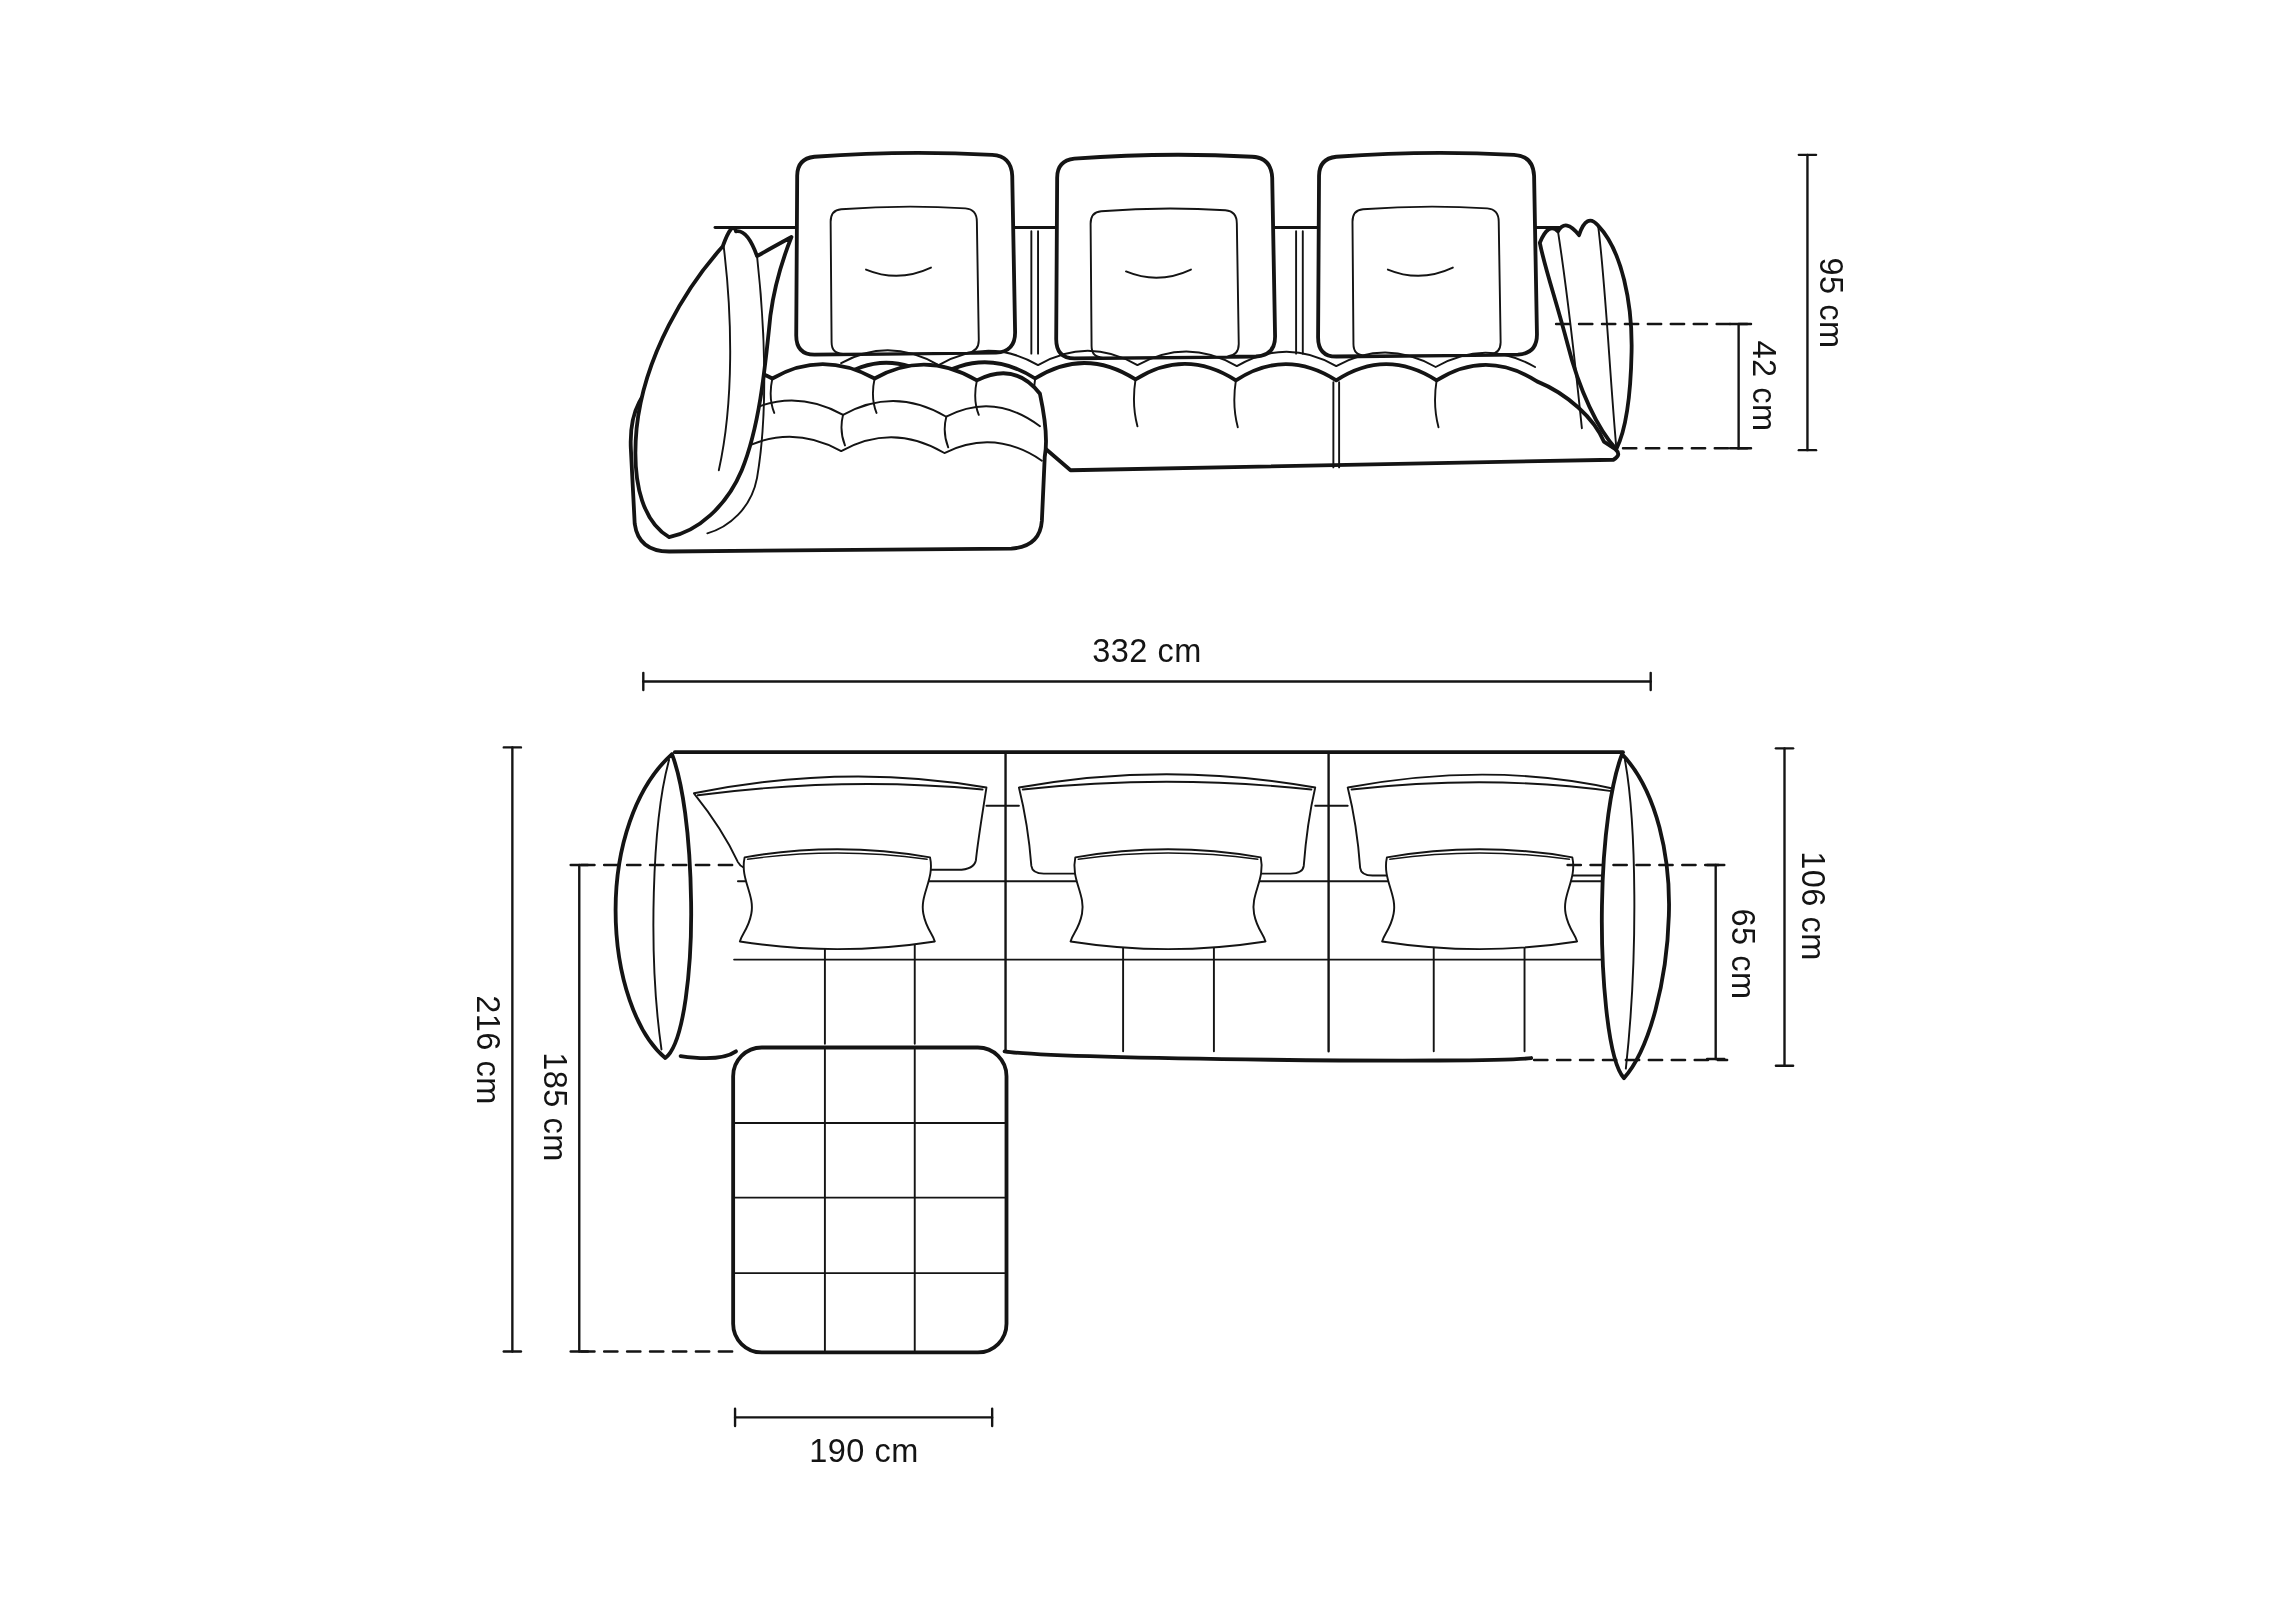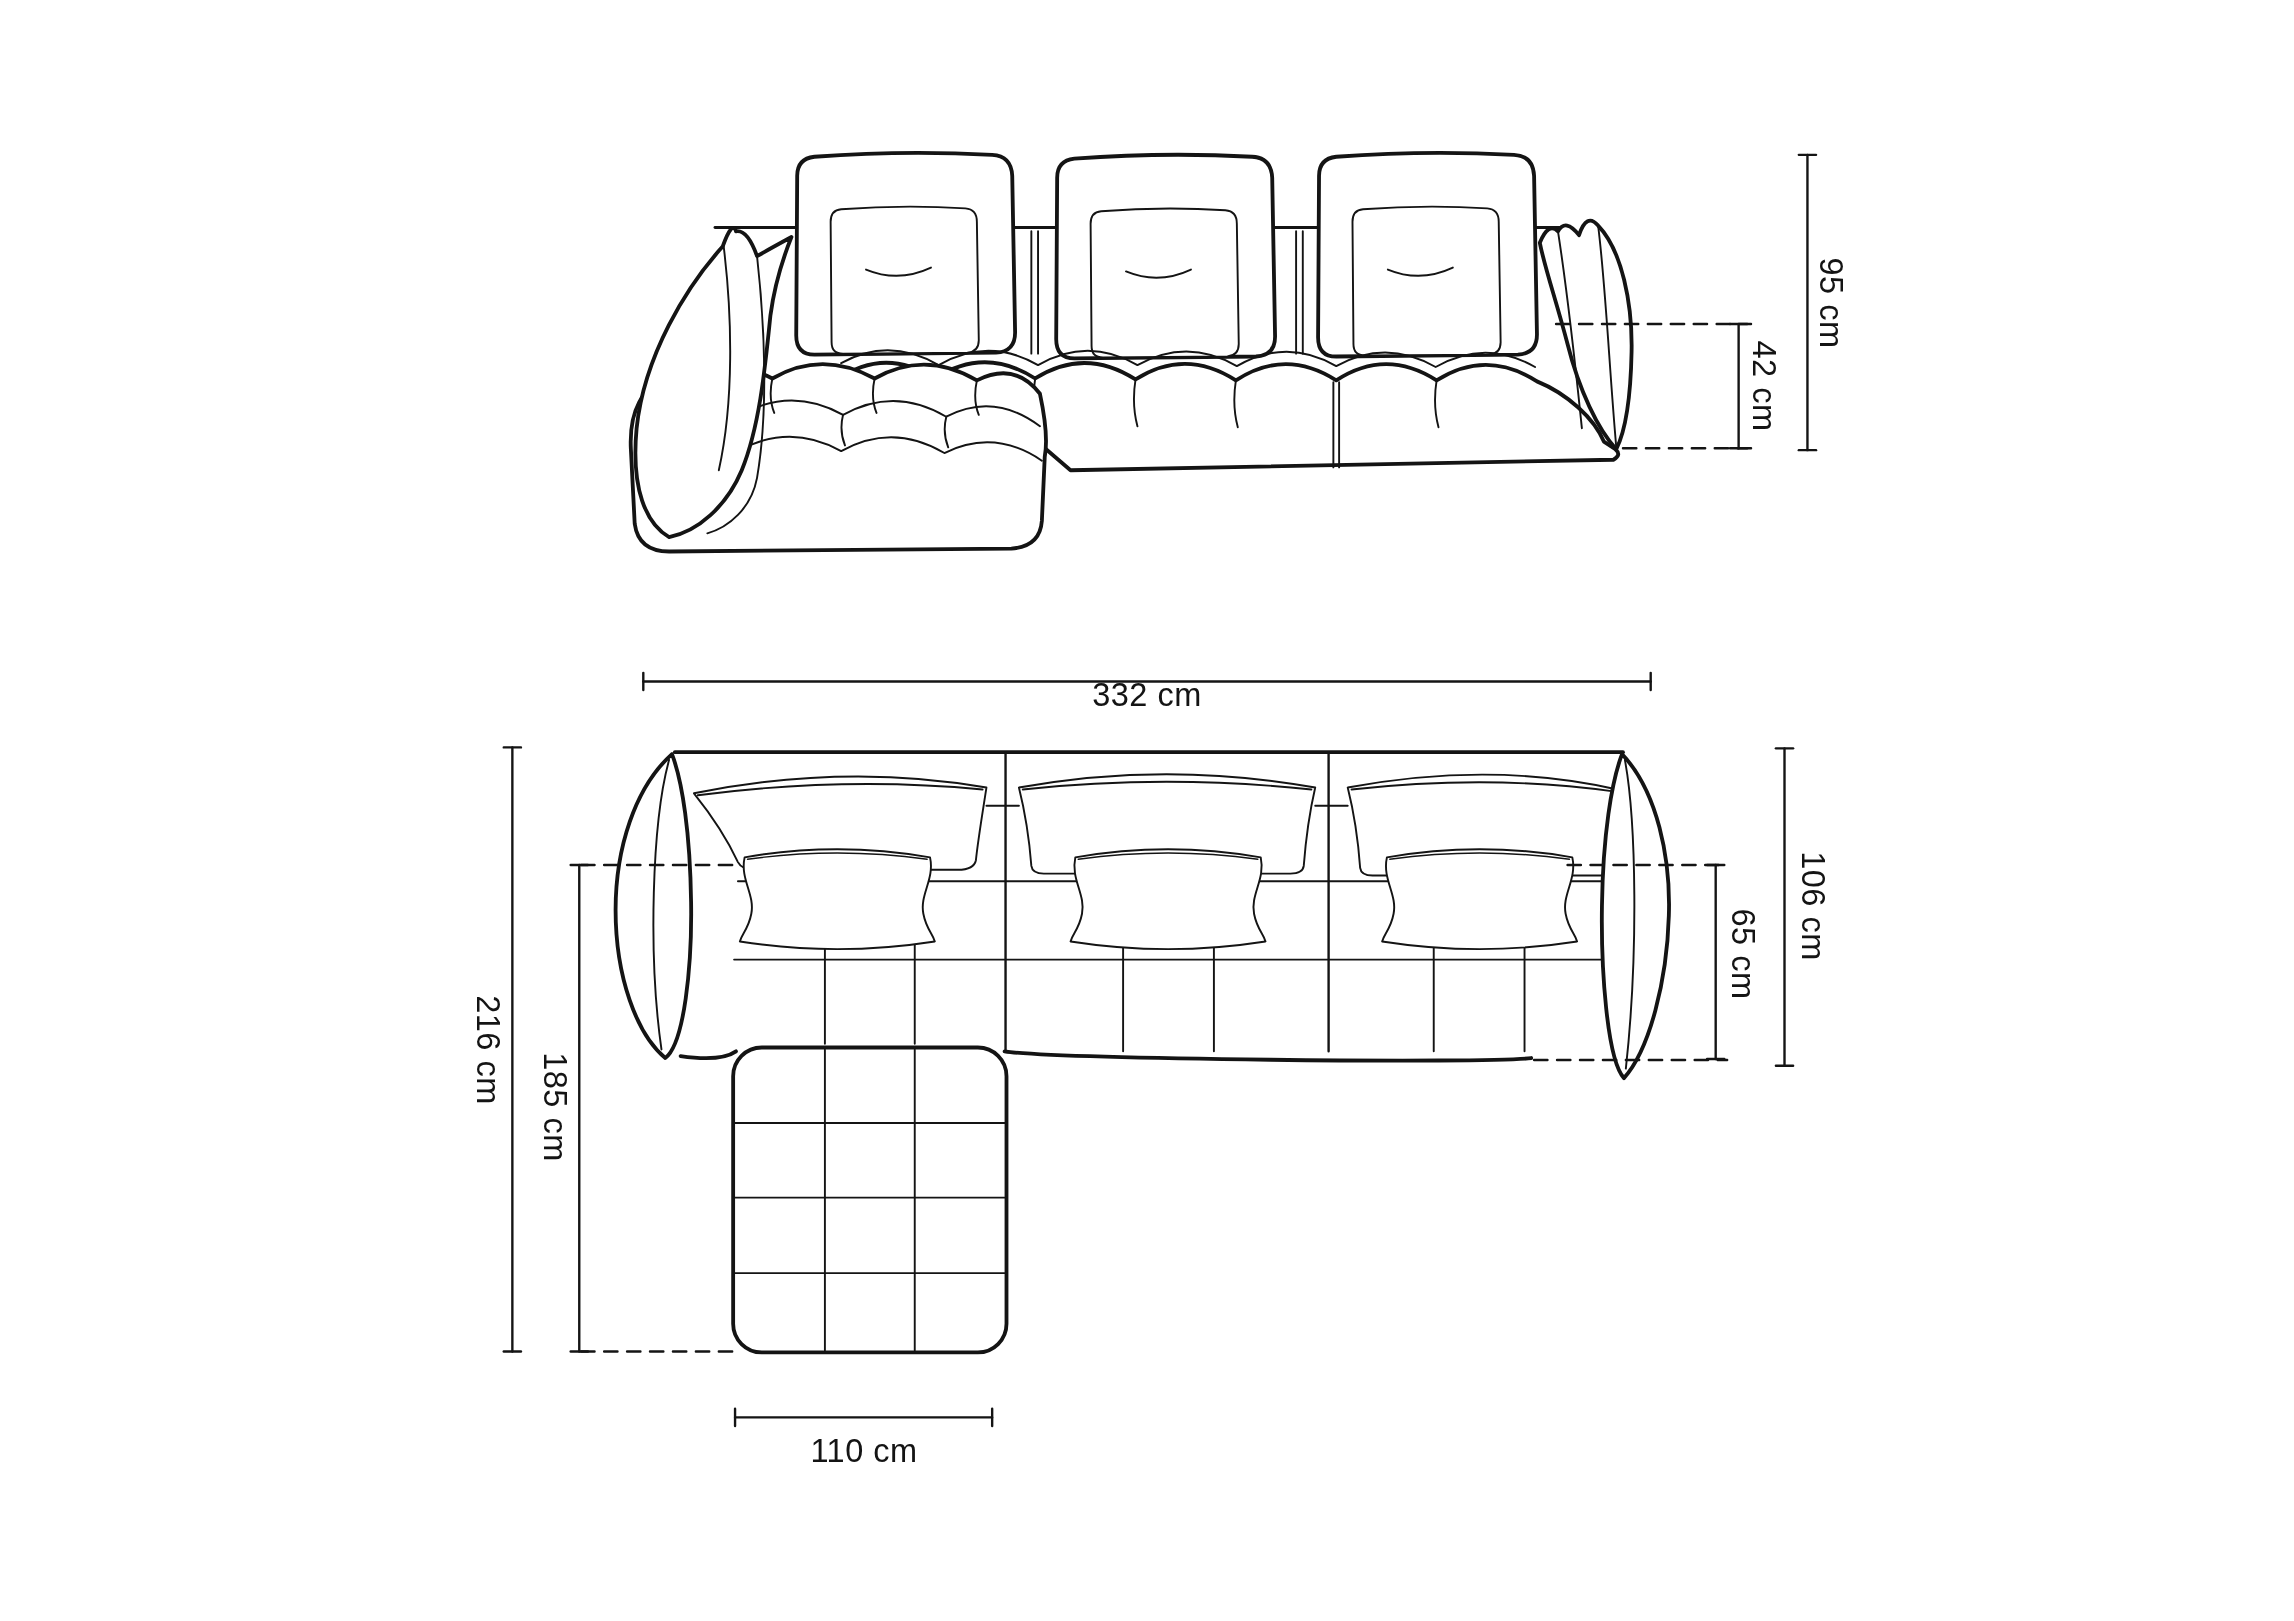--- a/index.html
+++ b/index.html
@@ -174,21 +174,21 @@
         <path d="M 769 1483 H 1038"></path>
             <path d="M 769 1474 V 1492"></path>
             <path d="M 1038 1474 V 1492"></path>
       </g>
     </g>
   </g>
 </svg>
 
   <div class="dim-label rot" style="left:1831px;top:303px;">95 cm</div>
   <div class="dim-label rot" style="left:1764px;top:386px;">42 cm</div>
-  <div class="dim-label" style="left:1147px;top:651px;margin-top:44px;">332 cm</div>
+  <div class="dim-label" style="left:1147px;top:651px;">332 cm</div>
   <div class="dim-label rot" style="left:488px;top:1050px;">216 cm</div>
   <div class="dim-label rot" style="left:555px;top:1107px;">185 cm</div>
   <div class="dim-label rot" style="left:1813px;top:906px;">106 cm</div>
   <div class="dim-label rot" style="left:1743px;top:954px;">65 cm</div>
-  <div class="dim-label" style="left:864px;top:1451px;">110 cm</div>
+  <div class="dim-label" style="left:864px;top:1451px;">190 cm</div>
 
 </div>
 
 
 </body></html>

